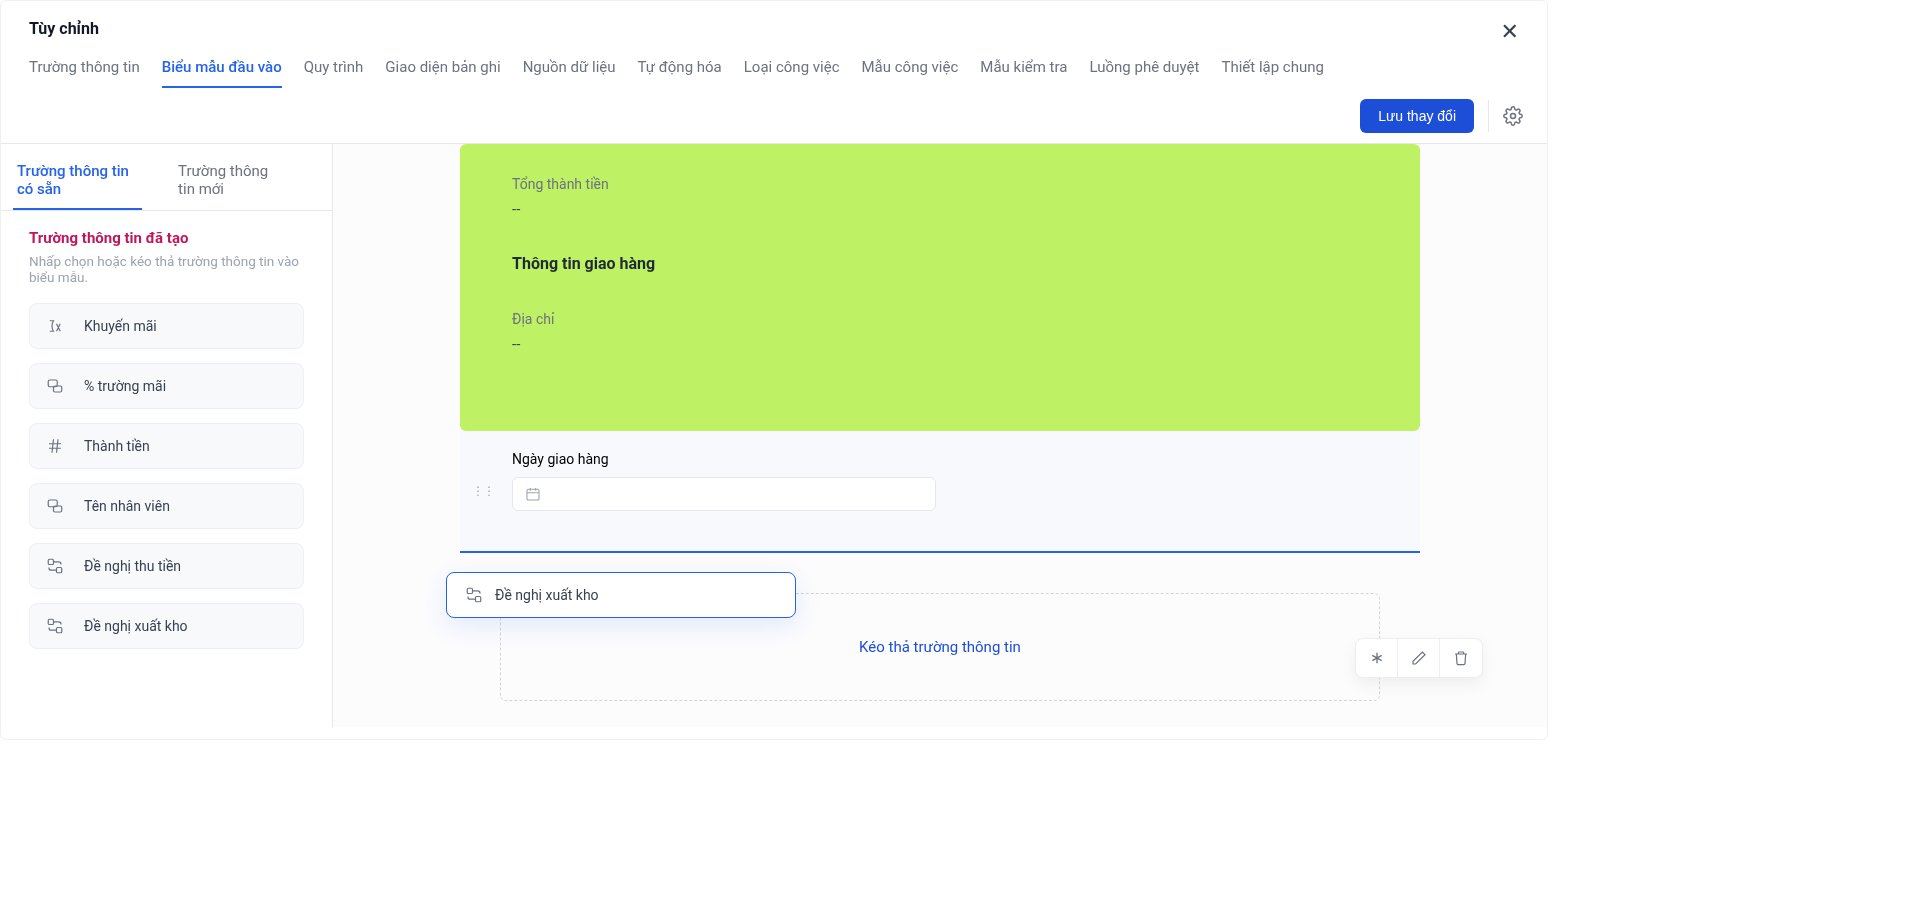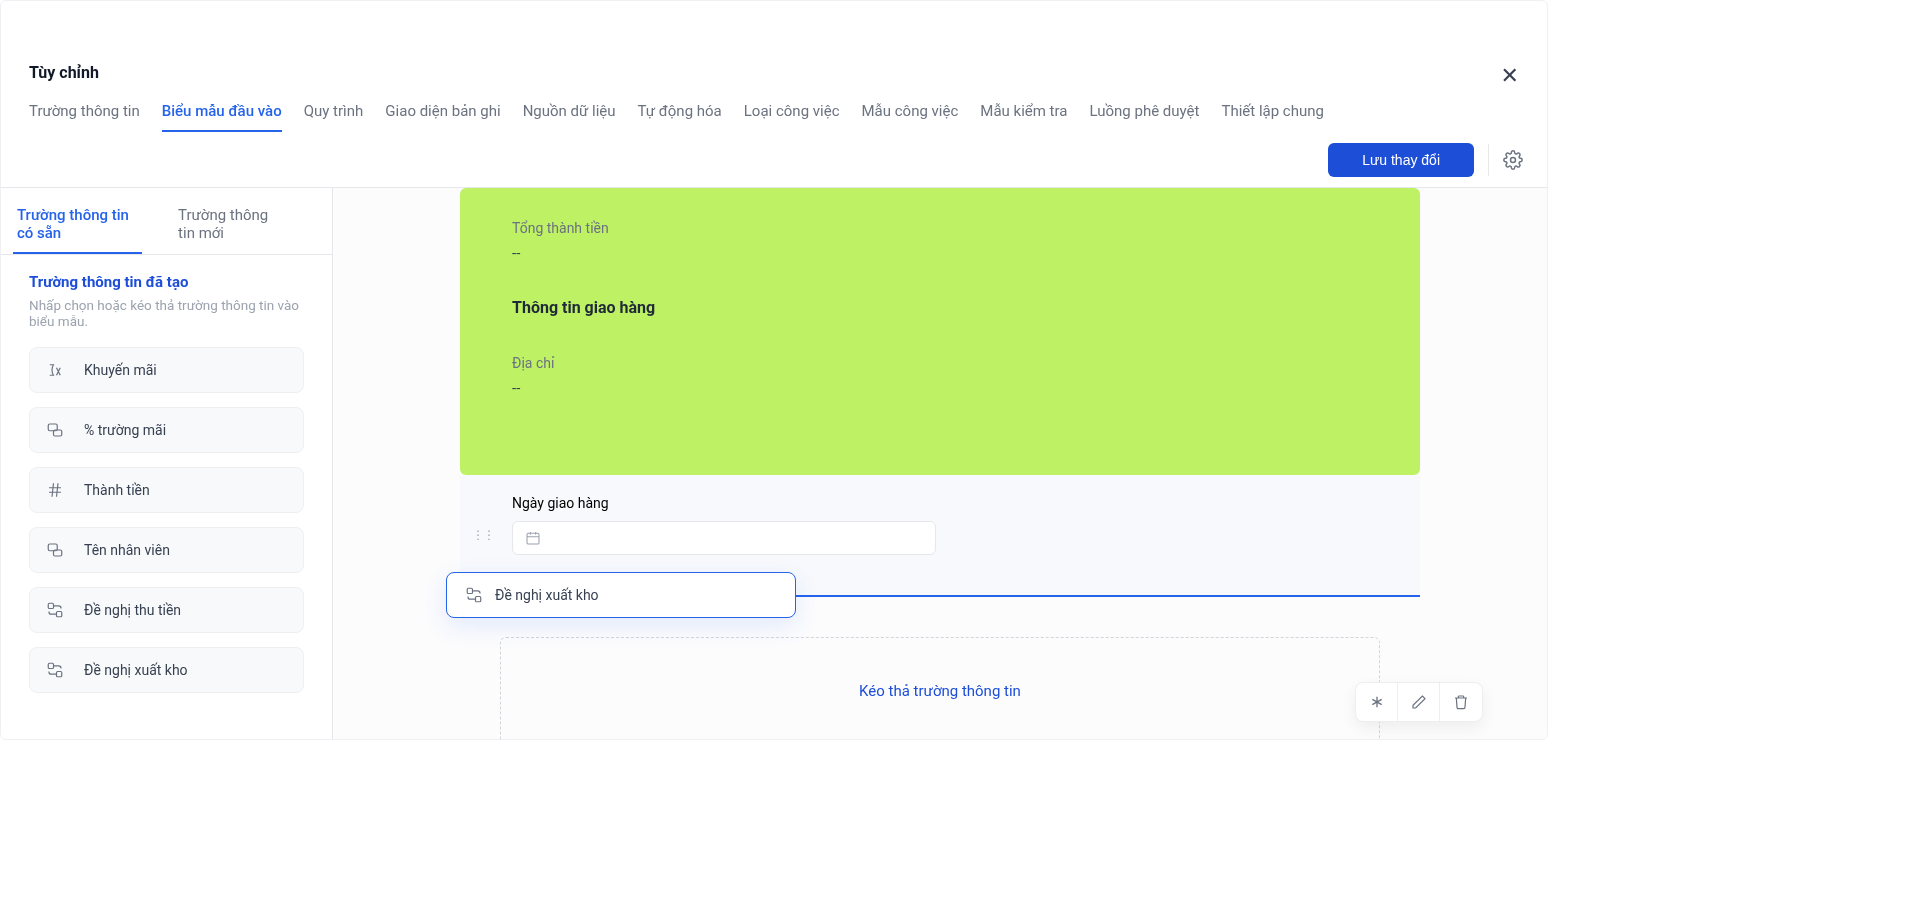--- a/index.html
+++ b/index.html
@@ -10,21 +10,20 @@
   font-size: 14px;
   width: 1548px;
   height: 740px;
   overflow: hidden;
   border: 1px solid #eef0f3;
   border-radius: 6px;
 }
 .modal-header {
   padding: 18px 28px 0 28px;
   position: relative;
-  margin-top: 44px;
 }
 .modal-title {
   font-size: 16px;
   font-weight: 700;
   color: #111827;
 }
 .close-btn {
   position: absolute;
   right: 22px;
   top: 14px;
@@ -61,21 +60,21 @@
   align-items: center;
   padding: 10px 18px;
   border-bottom: 1px solid #e5e7eb;
   gap: 10px;
 }
 .save-btn {
   background: #1d4ed8;
   color: #fff;
   border: none;
   border-radius: 6px;
-  padding: 9px 34px;
+  padding: 9px 18px;
   font-size: 14px;
   font-weight: 500;
   cursor: pointer;
   text-align: right;
 }
 .gear-btn {
   background: none;
   border: none;
   padding: 6px;
   cursor: pointer;
@@ -112,21 +111,21 @@
   border-bottom-color: #2563eb;
   font-weight: 500;
 }
 .left-content {
   padding: 18px 28px;
   overflow-y: auto;
 }
 .left-section-title {
   font-size: 15px;
   font-weight: 700;
-  color: #1d4ed8;
+  color: #be185d;
   margin-bottom: 6px;
 }
 .left-hint {
   font-size: 13.5px;
   color: #9ca3af;
   margin-bottom: 18px;
 }
 .field-pill {
   display: flex;
   align-items: center;

